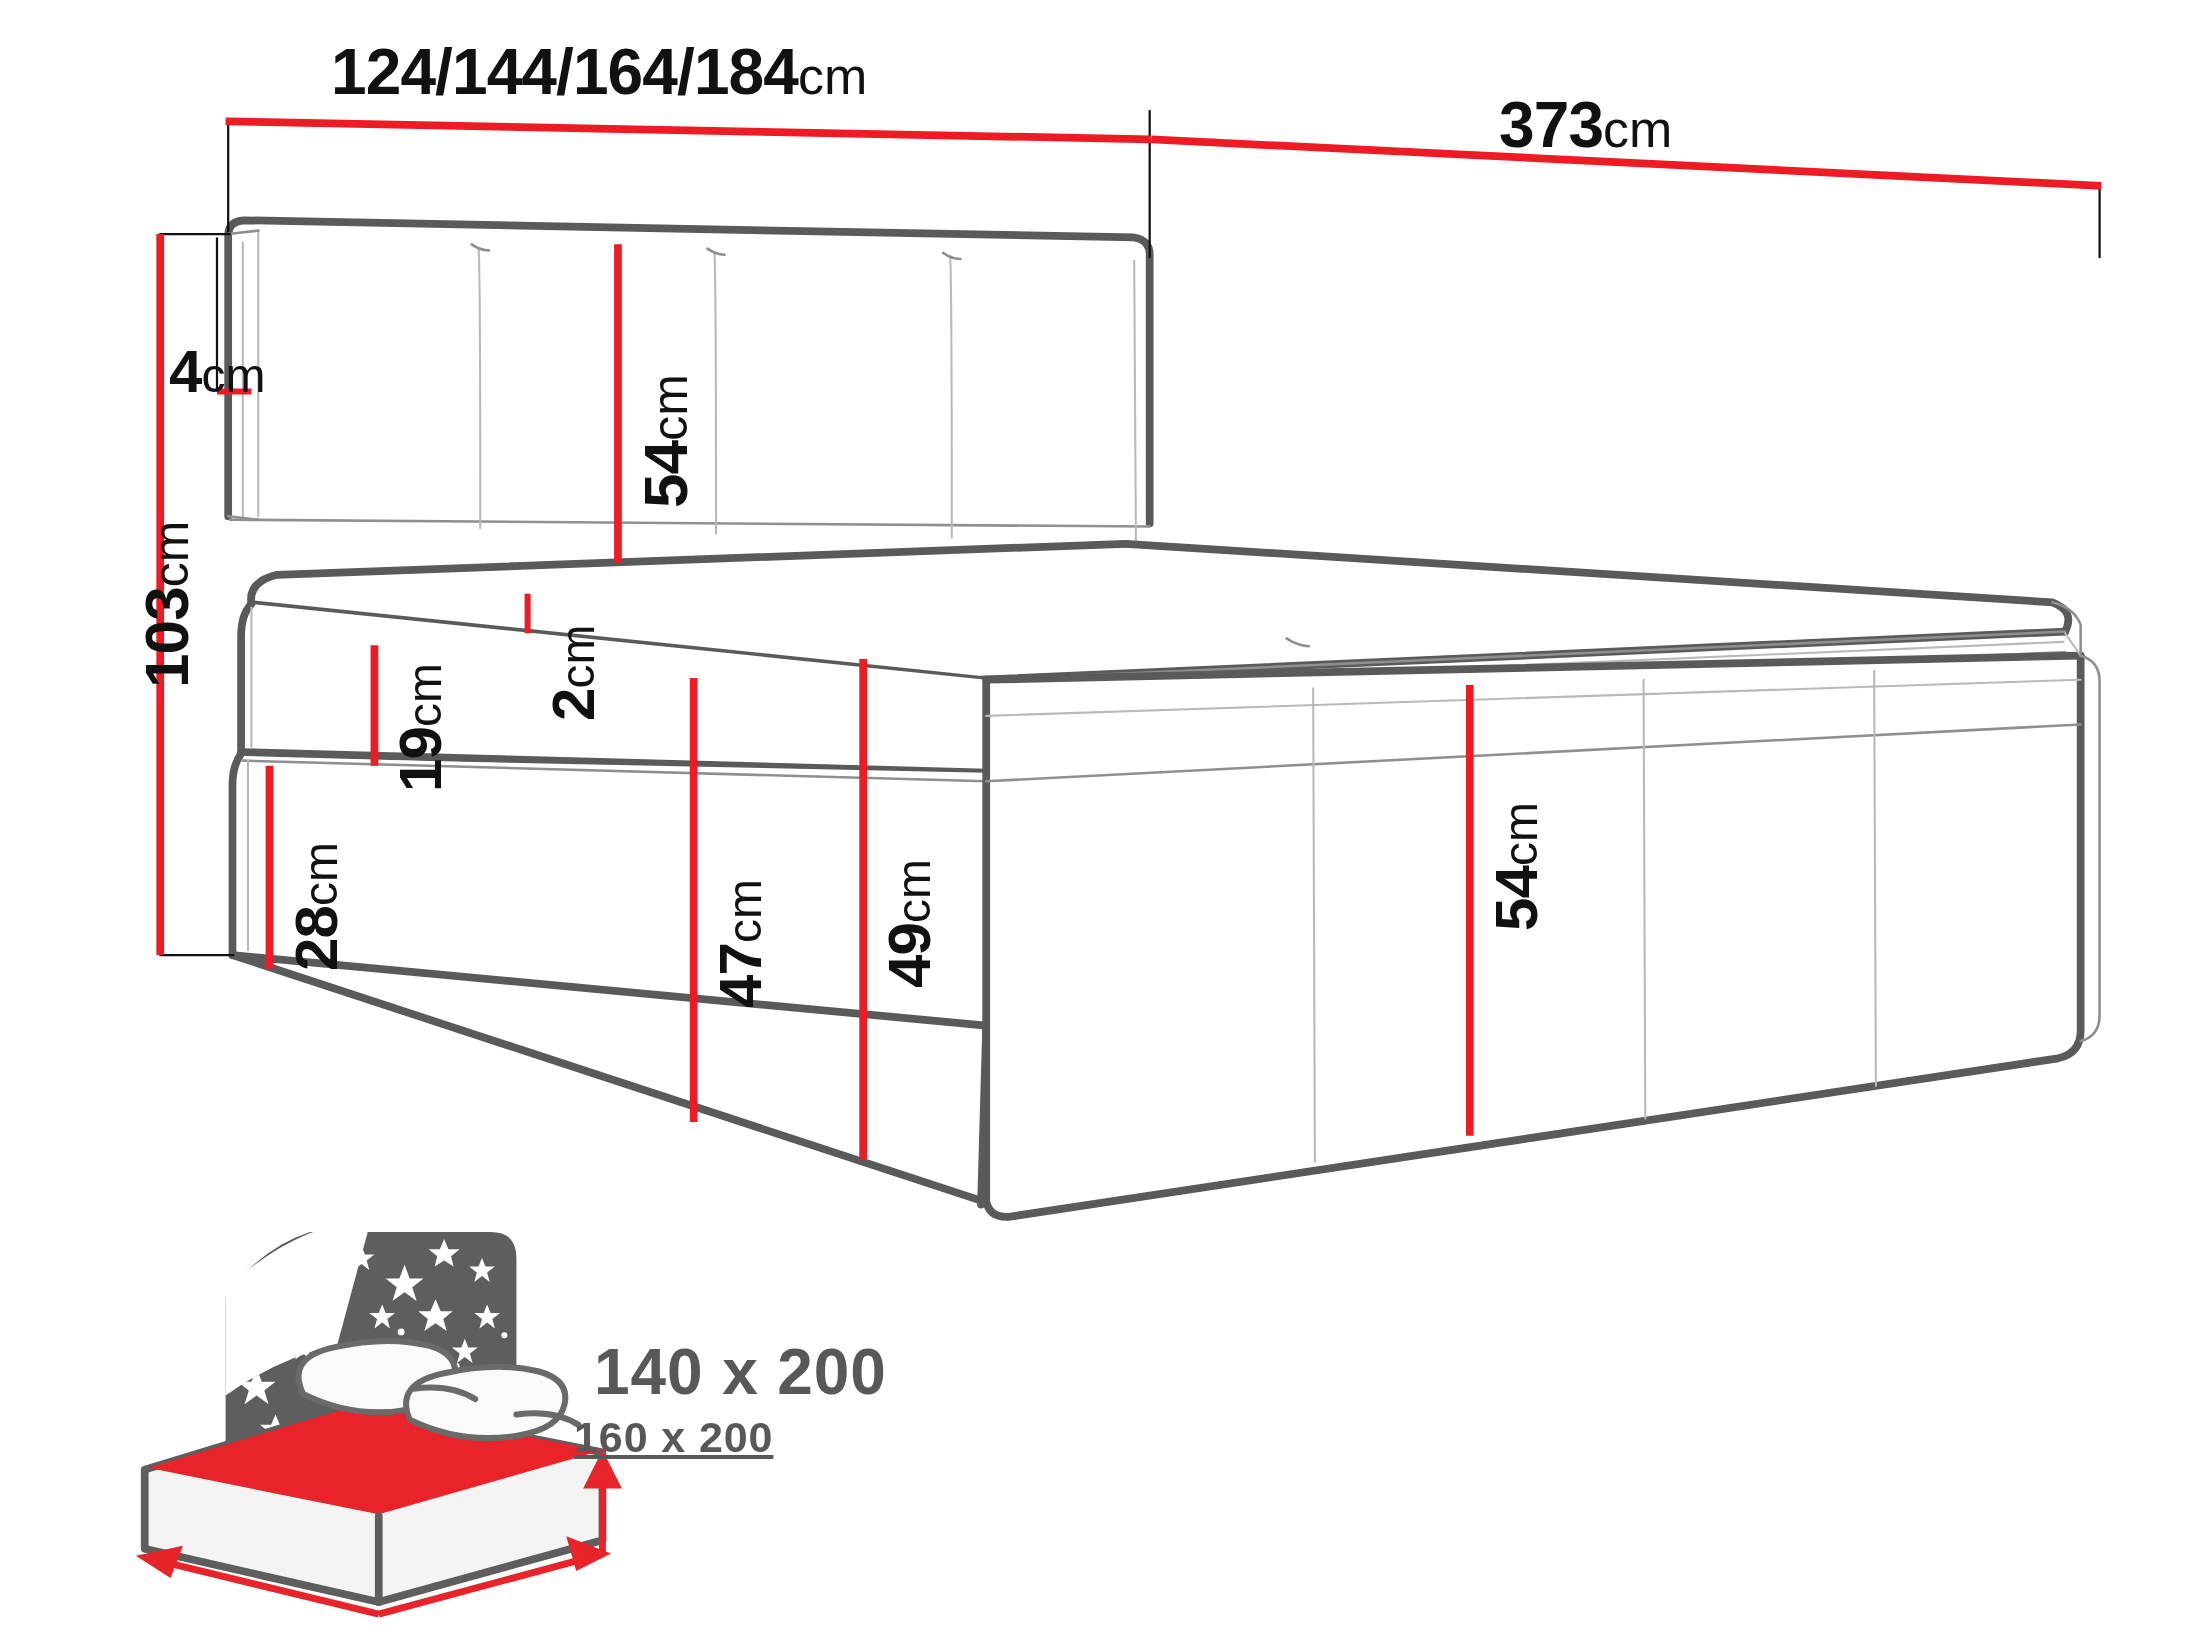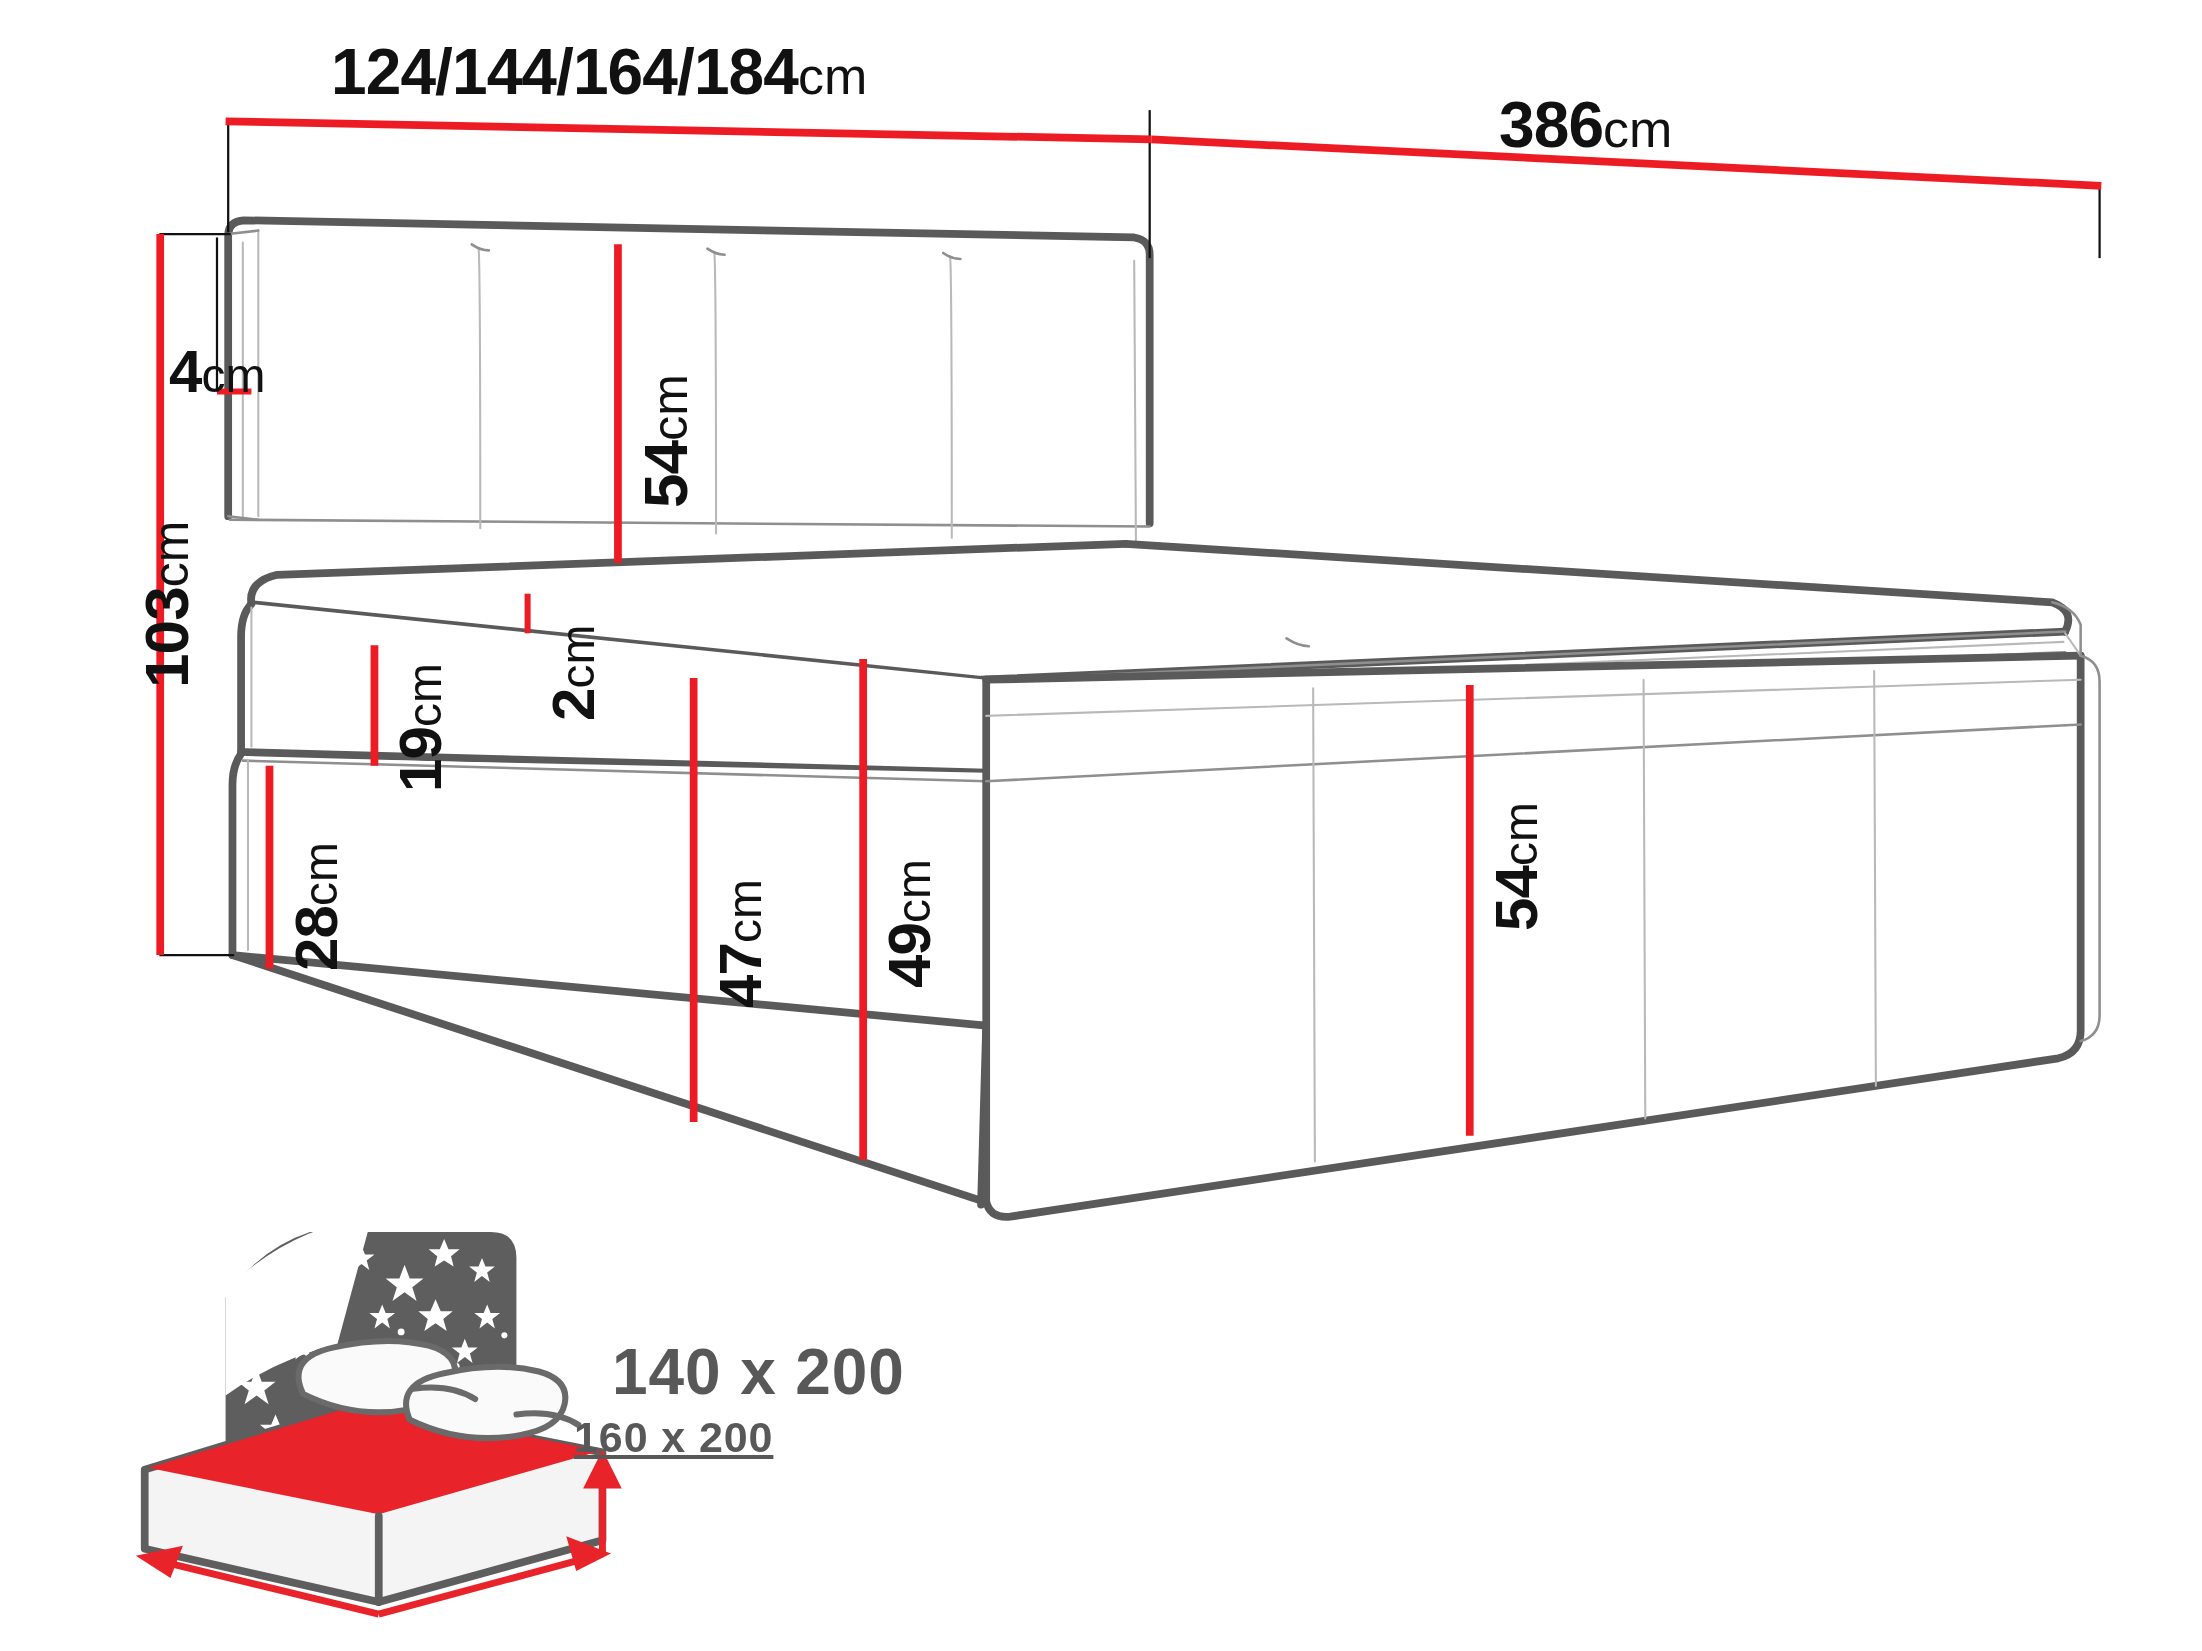--- a/index.html
+++ b/index.html
@@ -134,21 +134,21 @@
     <line class="red" x1="1003" y1="766" x2="1003" y2="1348"></line>
 
     <line class="red" x1="1708" y1="796" x2="1708" y2="1320"></line>
   </svg>
 
   <div class="lbl" style="left:331px;top:40px;color:#111;">
     <span class="num" style="font-size:64px;letter-spacing:-0.9px;">124/144/164/184</span><span class="unit" style="font-size:52px;">cm</span>
   </div>
 
   <div class="lbl" style="left:1499px;top:93px;color:#111;">
-    <span class="num" style="font-size:64px;letter-spacing:-0.9px;">386</span><span class="unit" style="font-size:52px;">cm</span>
+    <span class="num" style="font-size:64px;letter-spacing:-0.9px;">373</span><span class="unit" style="font-size:52px;">cm</span>
   </div>
 
   <div class="lbl rot" style="left:136px;top:688px;color:#111;transform:rotate(-90deg);">
     <span class="num" style="font-size:62px;letter-spacing:-0.9px;">103</span><span class="unit" style="font-size:50px;">cm</span>
   </div>
 
   <div class="lbl" style="left:169px;top:342px;color:#111;">
     <span class="num" style="font-size:60px;letter-spacing:-0.9px;">4</span><span class="unit" style="font-size:48px;">cm</span>
   </div>
 
@@ -234,17 +234,17 @@
     <g stroke="#E8232A" stroke-width="8" fill="#E8232A">
       <path d="M168,1810 L440,1876" fill="none"></path>
       <polygon points="168,1810 206,1802 196,1828"></polygon>
       <path d="M440,1876 L700,1806" fill="none"></path>
       <polygon points="700,1806 664,1792 672,1820"></polygon>
       <path d="M700,1806 L700,1694" fill="none"></path>
       <polygon points="700,1694 684,1726 716,1726"></polygon>
     </g>
   </svg>
 
-  <div class="sizelist" style="left:594px;top:1335px;font-size:64px;letter-spacing:0.9px;margin-left:18px;">140 x 200</div>
+  <div class="sizelist" style="left:594px;top:1335px;font-size:64px;letter-spacing:0.9px;">140 x 200</div>
   <div class="sizelist" style="left:574px;top:1413px;font-size:43px;letter-spacing:0.9px;text-decoration:underline;">160 x 200</div>
 
 </div>
 
 
 </body></html>

